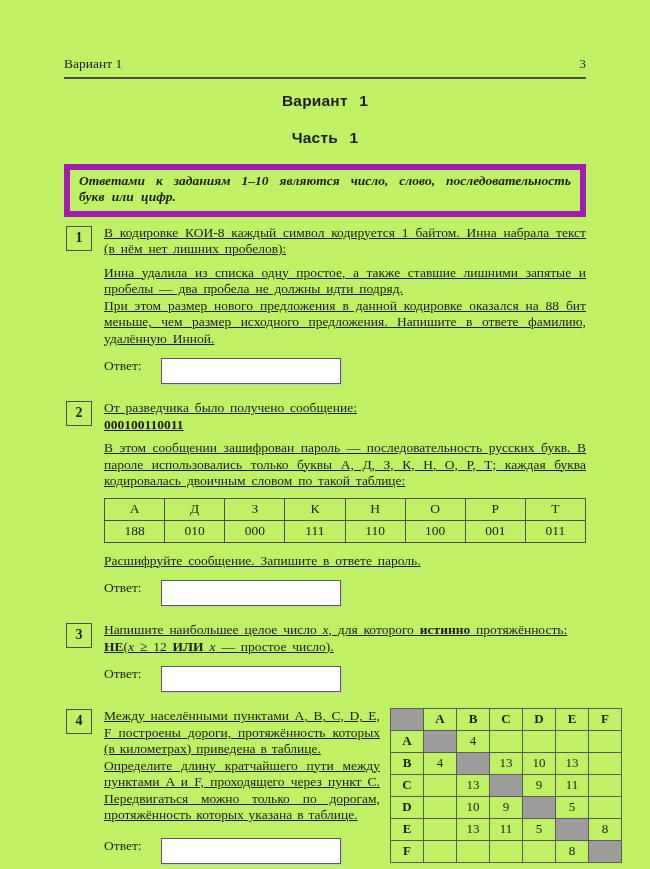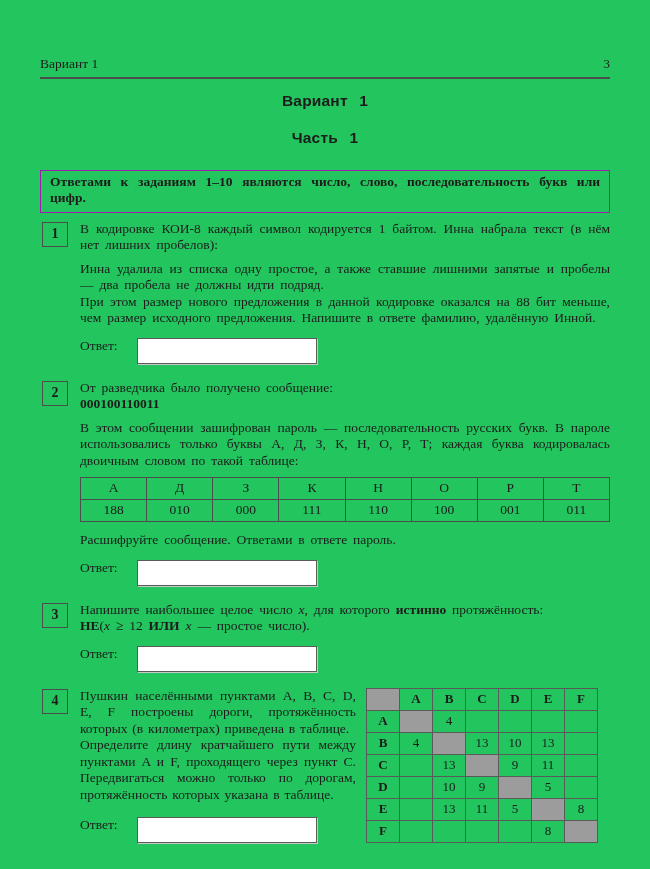--- a/index.html
+++ b/index.html
@@ -1,64 +1,64 @@
 <!DOCTYPE html>
 <html lang="ru"><head>
 <meta charset="utf-8">
 <style>
   html,body { margin:0; padding:0; background:#f2f2f2; }
   .page {
     position:relative;
     width:650px; height:869px;
     margin:0 auto;
-    background:#22c55e;
+    background:#bef264;
     color:#1c1c1c;
     font-family:"Liberation Serif","DejaVu Serif",serif;
     font-size:13.5px; line-height:16.5px;
     box-sizing:border-box;
-    padding:0 40px;
+    padding:0 64px;
     overflow:hidden;
   }
   
   .running-head {
     display:flex; justify-content:space-between; align-items:flex-end;
     padding-top:56px; padding-bottom:4px;
     border-bottom:2px solid #4d4d4d;
     font-size:13.5px;
   }
   
   .doc-title, .doc-subtitle {
     text-align:center;
     font-family:"Liberation Sans","DejaVu Sans",sans-serif;
     font-weight:bold; font-size:15.5px; line-height:17px;
     word-spacing:7px; letter-spacing:0.2px;
   }
   .doc-title { margin-top:13px; }
   .doc-subtitle { margin-top:20px; }
   
   .instruction-box {
-    border:1px solid #a21caf;
-    margin-top:24px;
+    border:6px solid #a21caf;
+    margin-top:18px;
     padding:3px 9px 5px 9px;
-    font-weight:bold; 
+    font-weight:bold; font-style:italic;
     text-align:justify;
     word-spacing:4px;
   }
   
   .question { display:flex; margin-top:8px; }
   .qnum {
     flex:none;
     width:24px; height:23px;
     border:1.5px solid #4d4d4d;
     margin:1px 12px 0 2px;
     display:flex; align-items:center; justify-content:center;
     font-weight:bold; font-size:14px;
   }
   .qbody { flex:1; text-align:justify; word-spacing:2.5px; min-width:0; }
-  .qbody p { margin:0; }
+  .qbody p { margin:0;text-decoration:underline; }
   p.gap { margin-top:7px; }
   .center { }
   .bold { font-weight:bold; }
   .it { font-style:italic; }
   
   .answer-row { display:flex; align-items:flex-start; margin:11px 0 8px 0; }
   .answer-label { width:57px; flex:none; }
   .answer-box {
     width:178px; height:24px; flex:none;
     border:1.3px solid #5a5a5a;
@@ -142,21 +142,21 @@
           <td>010</td>
           <td>000</td>
           <td>111</td>
           <td>110</td>
           <td>100</td>
           <td>001</td>
           <td>011</td>
         </tr>
       </tbody>
         </table>
-      <p class="gap" style="margin-top:10px">Расшифруйте сообщение. Ответами в ответе пароль.</p>
+      <p class="gap" style="margin-top:10px">Расшифруйте сообщение. Запишите в ответе пароль.</p>
       <div class="answer-row">
         <span class="answer-label">Ответ:</span>
         <div class="answer-box"></div>
       </div>
     </div>
   </div>
 
   <div class="question">
     <div class="qnum">3</div>
     <div class="qbody">
@@ -167,21 +167,21 @@
         <div class="answer-box"></div>
       </div>
     </div>
   </div>
 
   <div class="question">
     <div class="qnum">4</div>
     <div class="qbody">
       <div class="q4-cols">
         <div class="q4-left">
-          <p>Пушкин населёнными пунктами A, B, C, D, E, F построены дороги, протяжённость которых (в километрах) приведена в таблице.</p>
+          <p>Между населёнными пунктами A, B, C, D, E, F построены дороги, протяжённость которых (в километрах) приведена в таблице.</p>
           <p>Определите длину кратчайшего пути между пунктами A и F, проходящего через пункт C. Передвигаться можно только по дорогам, протяжённость которых указана в таблице.</p>
           <div class="answer-row" style="margin-top:14px">
             <span class="answer-label">Ответ:</span>
             <div class="answer-box"></div>
           </div>
         </div>
         <div class="q4-right">
           <table class="dist-table">
             <tbody>
                 <tr>

